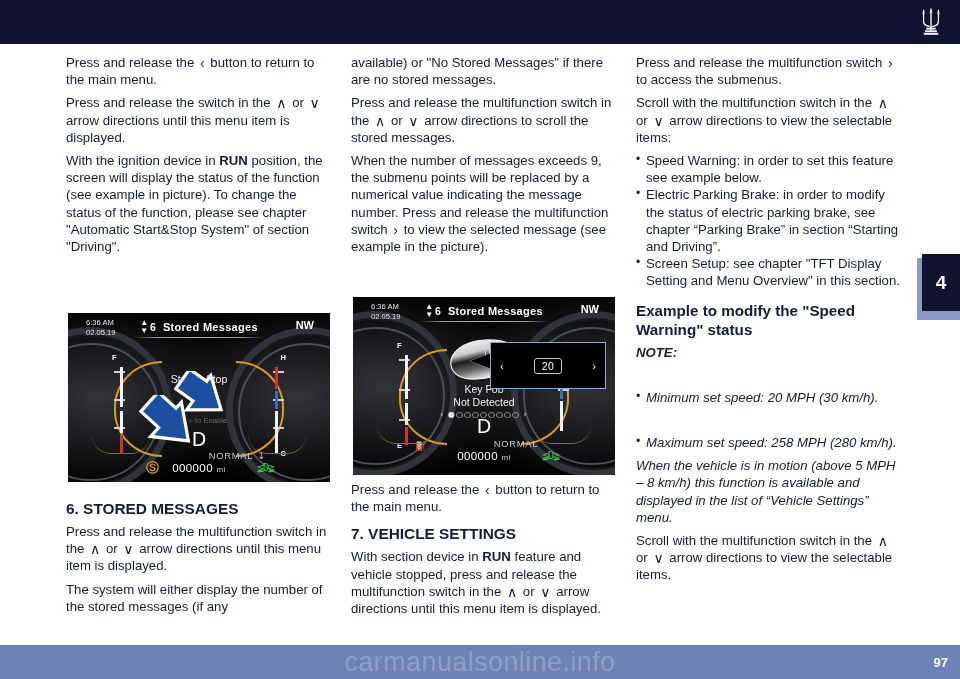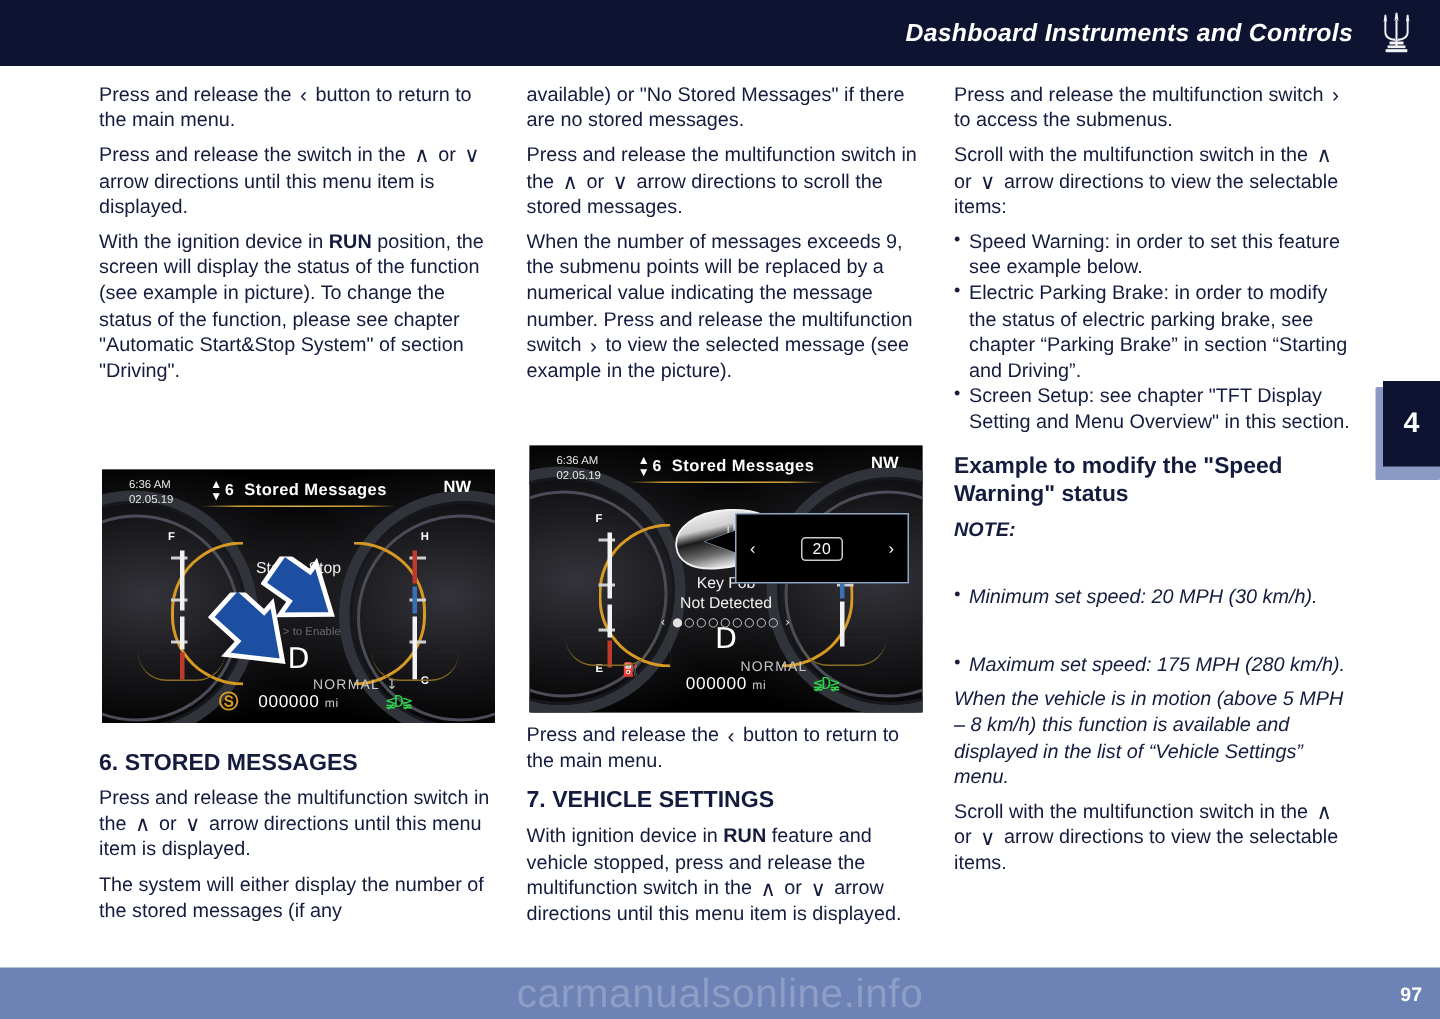--- a/index.html
+++ b/index.html
@@ -411,21 +411,20 @@
     border-right: 22px solid #000000;
     filter: drop-shadow(-1px 0 0 #8fa8c9);
   }
 </style>
 </head>
 <body>
 
 <div id="page">
 
   <div class="header">
-    <div class="header-title">Dashboard Instruments and Controls</div>
     <svg class="trident" viewBox="0 0 40 40">
       <g fill="#f2f3f8">
         <polygon points="19.3,3 20.7,3 21.6,9.5 20,7.8 18.4,9.5"></polygon>
         <rect x="19.2" y="8.5" width="1.6" height="21"></rect>
         <path d="M10.5,8.5 L12,8.5 L12,18 C12,21 14.5,23 19.2,23.4 L19.2,25 C12.8,24.6 10.5,21.6 10.5,18 Z"></path>
         <path d="M29.5,8.5 L28,8.5 L28,18 C28,21 25.5,23 20.8,23.4 L20.8,25 C27.2,24.6 29.5,21.6 29.5,18 Z"></path>
         <polygon points="10.6,4.5 11.9,4.5 12.6,10 11.25,8.6 9.9,10"></polygon>
         <polygon points="28.1,4.5 29.4,4.5 30.1,10 28.75,8.6 27.4,10"></polygon>
         <rect x="14.5" y="25.5" width="11" height="2.3"></rect>
         <rect x="13" y="28.6" width="14" height="2.1"></rect>
@@ -652,21 +651,21 @@
   </div>
 
   <div class="col" id="col2b" style="position:absolute; left:351px; top:481px; width:267px;">
     <p>
       <span>Press and release the</span>
       <span class="gly">‹</span>
       <span>button to return to the main menu.</span>
     </p>
     <h2>7. VEHICLE SETTINGS</h2>
     <p>
-      <span>With ignition device in</span>
+      <span>With section device in</span>
       <span class="bold">RUN</span>
       <span>feature and vehicle stopped, press and release the multifunction switch in the</span>
       <span class="gly">∧</span>
       <span>or</span>
       <span class="gly">∨</span>
       <span>arrow directions until this menu item is displayed.</span>
     </p>
   </div>
 
   <div class="col" id="col3">
@@ -686,21 +685,21 @@
       <li>Speed Warning: in order to set this feature see example below.</li>
       <li>Electric Parking Brake: in order to modify the status of electric parking brake, see chapter “Parking Brake” in section “Starting and Driving”.</li>
       <li>Screen Setup: see chapter "TFT Display Setting and Menu Overview" in this section.</li>
     </ul>
 
     <h2 class="sub">Example to modify the "Speed Warning" status</h2>
 
     <p class="note-label">NOTE:</p>
     <ul class="bullets ital-block">
       <li>Minimum set speed: 20 MPH (30 km/h).</li>
-      <li>Maximum set speed: 175 MPH (280 km/h).</li>
+      <li>Maximum set speed: 258 MPH (280 km/h).</li>
     </ul>
     <p class="ital-block">When the vehicle is in motion (above 5 MPH – 8 km/h) this function is available and displayed in the list of “Vehicle Settings” menu.</p>
 
     <p>
       <span>Scroll with the multifunction switch in the</span>
       <span class="gly">∧</span>
       <span>or</span>
       <span class="gly">∨</span>
       <span>arrow directions to view the selectable items.</span>
     </p>

